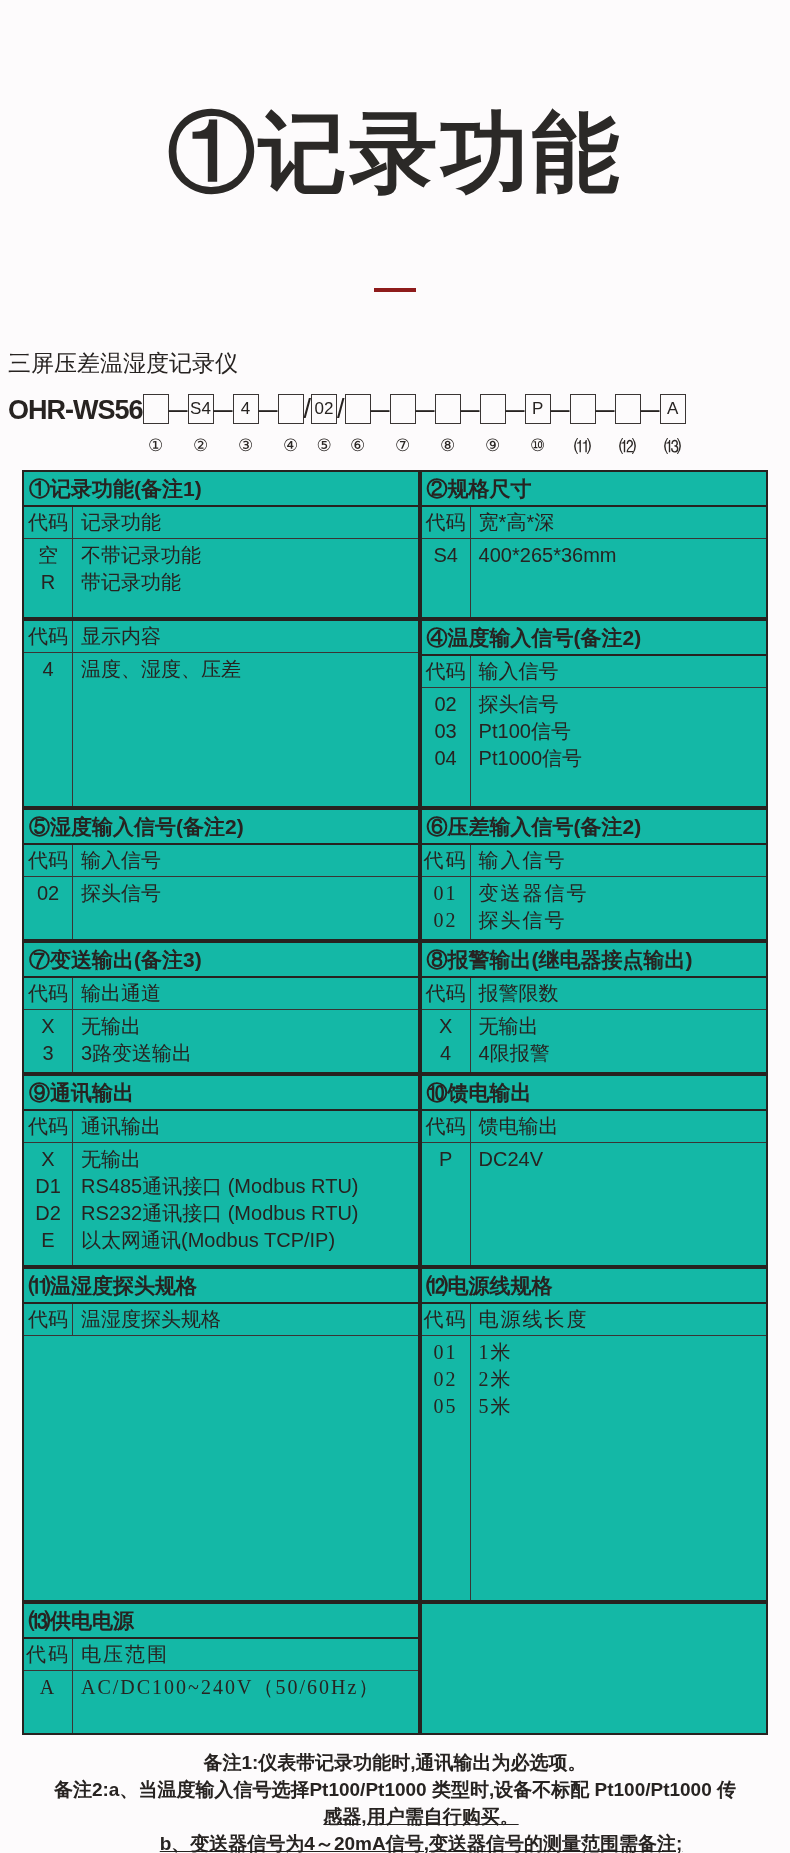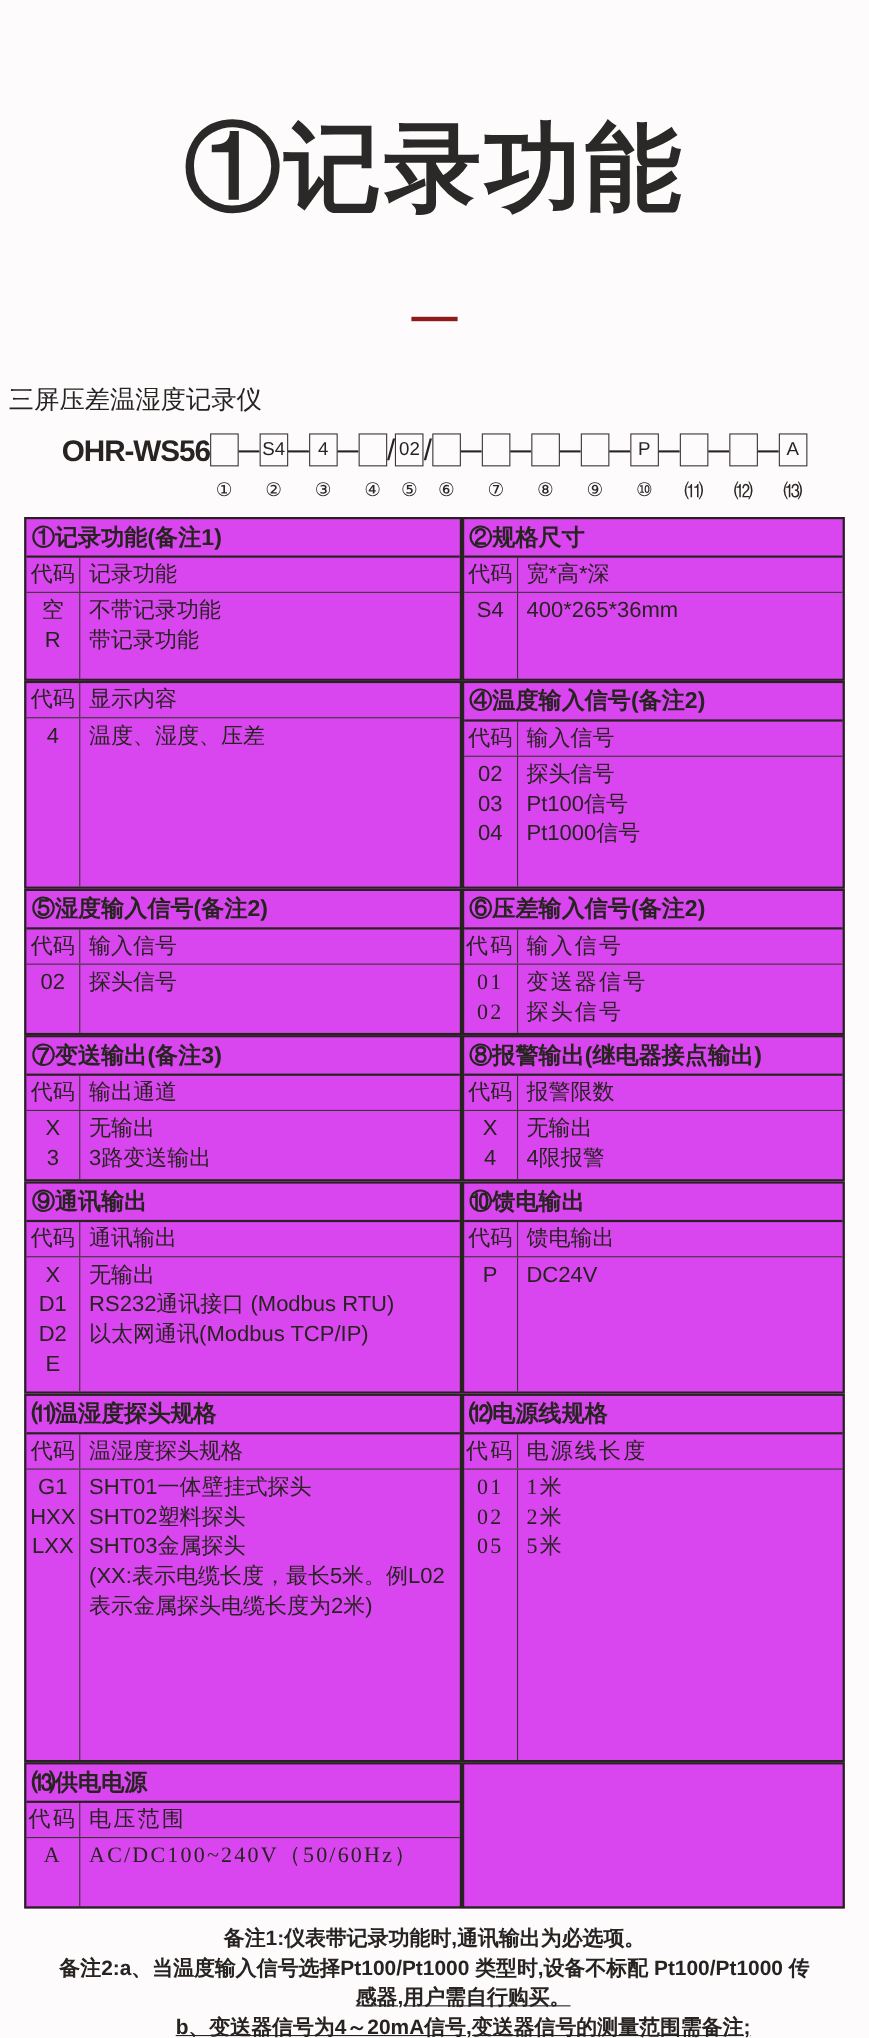--- a/index.html
+++ b/index.html
@@ -8,34 +8,34 @@
     background:#fdfbfc;color:#272321;
     font-family:"Liberation Sans",sans-serif;
   }
   .big-title{
     margin-top:100px;text-align:center;
     font-size:88px;line-height:1.2;font-weight:800;letter-spacing:3px;color:#2b2927;
   }
   .accent-dash{width:42px;height:4px;margin:82px auto 0 auto;}
   .subtitle{margin:56px 0 0 8px;font-size:23px;font-weight:500;line-height:30px;}
   
-  .code-line{display:flex;justify-content:center;align-items:flex-start;margin:16px 8px 0 8px;}
+  .code-line{display:flex;justify-content:flex-start;align-items:flex-start;margin:16px 8px 0 8px;}
   .prefix{font-size:27px;font-weight:700;line-height:32px;letter-spacing:-1px;white-space:nowrap;}
   .slot{display:flex;flex-direction:column;align-items:center;}
   .box{
     width:26px;height:30px;border:1.5px solid #3a3534;box-sizing:border-box;
     display:flex;align-items:center;justify-content:center;font-size:17px;font-weight:500;
   }
   .num{margin-top:11px;font-size:17px;color:#2b2725;}
   .sep{line-height:31px;font-size:19px;font-weight:600;}
   .sep.slash{font-size:27px;font-weight:400;}
   
   .tbl{margin:12px 22px 0 22px;}
   .band{display:flex;align-items:stretch;}
-  .sec{border:2px solid #272220;box-sizing:border-box;background:#d946ef;display:flex;flex-direction:column;}
+  .sec{border:2px solid #272220;box-sizing:border-box;background:#14b8a6;display:flex;flex-direction:column;}
   .sec-l{width:53.3%;flex:none;}
   .sec-r{width:46.7%;flex:none;}
   .sec-title{font-size:21px;font-weight:700;padding:4px 4px 4px 5px;line-height:25px;border-bottom:2px solid #272220;white-space:nowrap;}
   .hdr{display:flex;border-bottom:1.5px solid #3a3534;}
   .hdr-code{width:48px;flex:none;border-right:1.5px solid #3a3534;text-align:center;font-size:20px;line-height:27px;padding:2px 0;}
   .hdr-desc{flex:1;font-size:20px;line-height:27px;padding:2px 4px 2px 8px;}
   .data{display:flex;flex:1;}
   .data-codes{width:48px;flex:none;border-right:1.5px solid #3a3534;text-align:center;padding-top:3px;}
   .data-descs{flex:1;padding:3px 4px 0 8px;}
   .line{font-size:20px;line-height:27px;white-space:pre-wrap;}
@@ -272,20 +272,21 @@
         </div>
         <div class="data" style="min-height: 122px;">
           <div class="data-codes">
             <div class="line">X</div>
             <div class="line">D1</div>
             <div class="line">D2</div>
             <div class="line">E</div>
           </div>
           <div class="data-descs">
             <div class="line">无输出</div>
+            <div class="line">RS485通讯接口 (Modbus RTU)</div>
             <div class="line">RS232通讯接口 (Modbus RTU)</div>
             <div class="line">以太网通讯(Modbus TCP/IP)</div>
           </div>
         </div>
       </div>
       <div class="sec sec-r">
         <div class="sec-title">⑩馈电输出</div>
         <div class="hdr">
           <div class="hdr-code">代码</div>
           <div class="hdr-desc">馈电输出</div>
@@ -299,34 +300,20 @@
           </div>
         </div>
       </div>
     </div>
     <div class="band">
       <div class="sec sec-l">
         <div class="sec-title">⑾温湿度探头规格</div>
         <div class="hdr">
           <div class="hdr-code">代码</div>
           <div class="hdr-desc">温湿度探头规格</div>
-        </div>
-        <div class="data" style="min-height: 264px;">
-          <div class="data-codes">
-            <div class="line">G1</div>
-            <div class="line">HXX</div>
-            <div class="line">LXX</div>
-            <div class="line">&nbsp;</div>
-          </div>
-          <div class="data-descs">
-            <div class="line">SHT01一体壁挂式探头</div>
-            <div class="line">SHT02塑料探头</div>
-            <div class="line">SHT03金属探头</div>
-            <div class="line">(XX:表示电缆长度，最长5米。例L02表示金属探头电缆长度为2米)</div>
-          </div>
         </div>
       </div>
       <div class="sec sec-r serif">
         <div class="sec-title">⑿电源线规格</div>
         <div class="hdr">
           <div class="hdr-code">代码</div>
           <div class="hdr-desc">电源线长度</div>
         </div>
         <div class="data" style="min-height: 264px;">
           <div class="data-codes">

